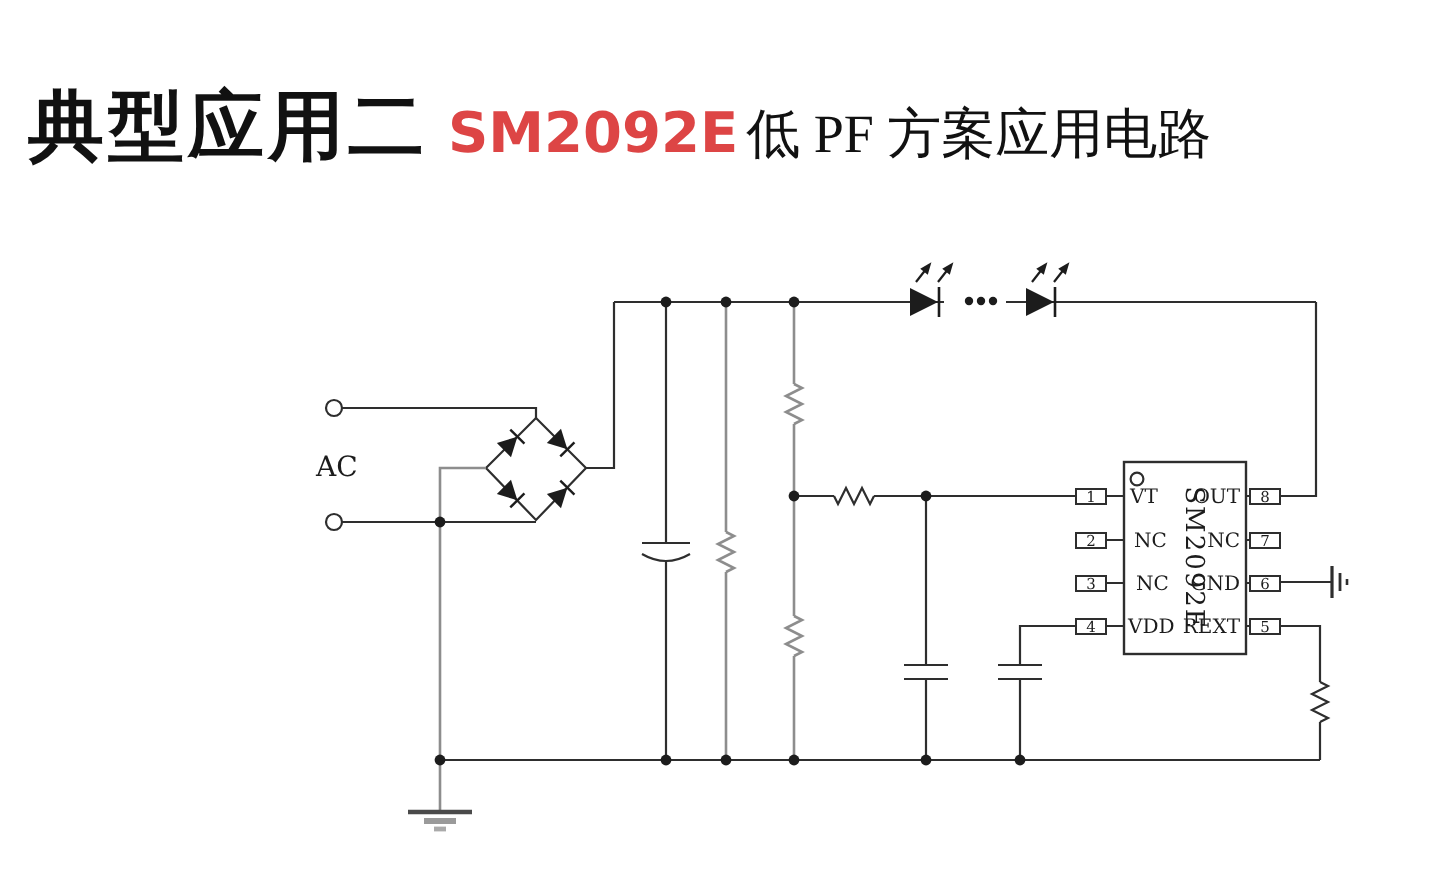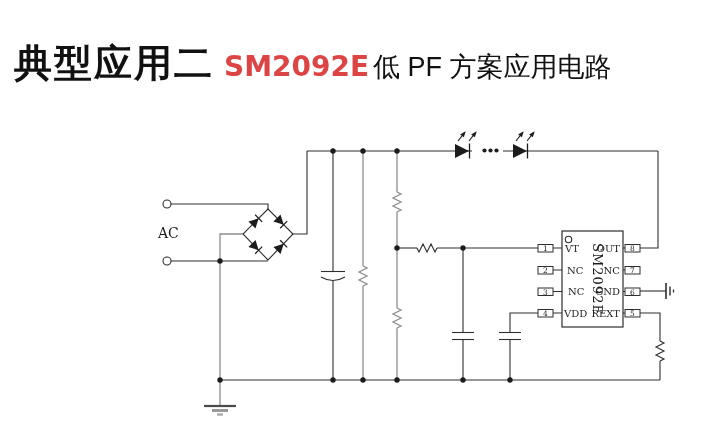--- a/index.html
+++ b/index.html
@@ -4,21 +4,21 @@
 <style>
   html,body{margin:0;padding:0;background:#fff;}
   .page{position:relative;width:698px;height:439px;background:#ffffff;overflow:hidden;
         font-family:"Liberation Serif", serif;}
   .title{position:absolute;left:14px;top:38px;display:flex;align-items:baseline;white-space:nowrap;}
   .title .t-main{font-size:38px;font-weight:bold;color:#111;letter-spacing:2px;
         font-family:"DejaVu Serif","Liberation Serif",serif;}
   .title .t-red{font-size:28px;font-weight:600;color:#dd4545;margin-left:10px;
         font-family:"DejaVu Sans","Liberation Sans",sans-serif;}
   .title .t-suffix{font-size:27px;color:#111;margin-left:4px;
-        font-family:Liberation Sans, sans-serif;}
+        font-family:Liberation Serif, serif;}
   svg{position:absolute;left:0;top:0;}
   .wk{stroke:#2e2e2e;stroke-width:1.1;fill:none;}
   .wg{stroke:#8d8d8d;stroke-width:1.3;fill:none;}
   .blk{fill:#1c1c1c;}
   .dot{fill:#1c1c1c;stroke:none;}
   .pinbox{fill:#fff;stroke:#2e2e2e;stroke-width:1;}
   .ictext{font-family:"DejaVu Serif","Liberation Serif",serif;fill:#1c1c1c;}
 </style>
 </head>
 <body>

